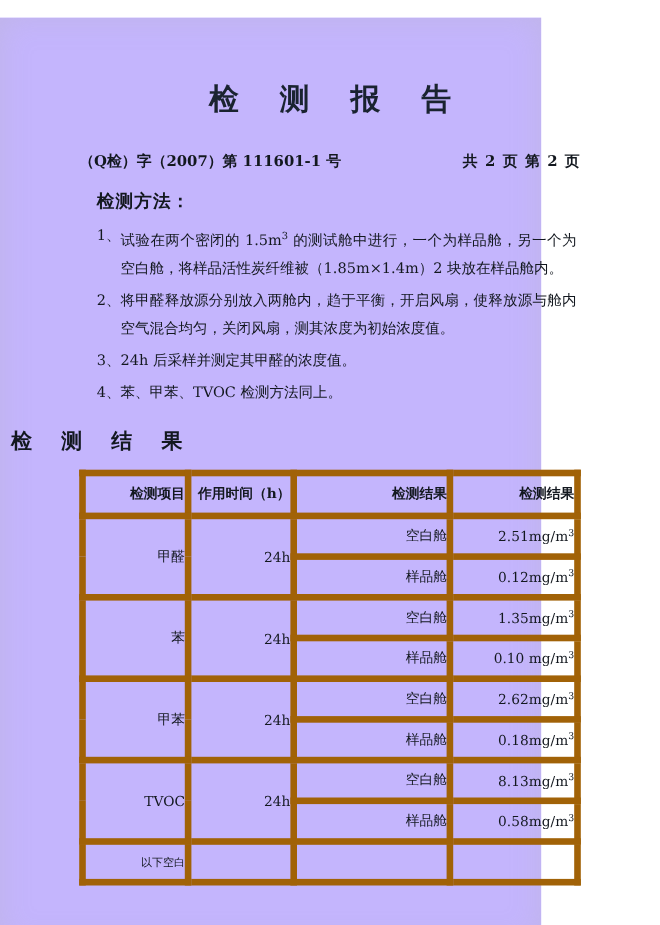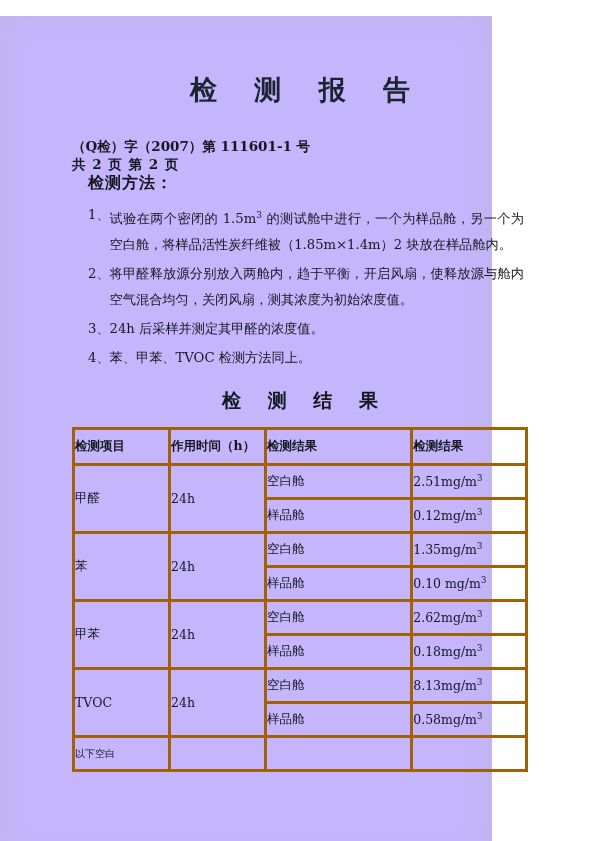--- a/index.html
+++ b/index.html
@@ -46,21 +46,20 @@
   .refline {
     position: absolute;
     top: 122px;
     left: 72px;
     width: 456px;
     font-size: 13.5px;
     font-weight: bold;
     display: flex;
     justify-content: space-between;
     align-items: baseline;
-    flex-direction: column;
   }
   .refline .pages {
     letter-spacing: 1px;
   }
   .section-head {
     position: absolute;
     top: 157px;
     left: 88px;
     font-size: 16px;
     font-weight: bold;
@@ -88,38 +87,37 @@
   }
   sup {
     font-size: 0.68em;
     vertical-align: super;
   }
   .results-title {
     position: absolute;
     top: 372px;
     left: 0;
     width: 600px;
-    text-align: center;
     font-size: 19px;
     font-weight: bold;
     letter-spacing: 10px;
     text-indent: 10px;
   }
   table.results {
     position: absolute;
     top: 411px;
     left: 72px;
     width: 456px;
     border-collapse: collapse;
     font-size: 12.5px;
   }
   table.results th,
   table.results td {
-    border: 3px solid #a16207;
-    text-align: left;
+    border: 6px solid #a16207;
+    text-align: right;
     padding: 0;
     height: 31px;
     font-weight: normal;
   }
   table.results thead th {
     font-weight: bold;
     height: 33px;
   }
   .col-item   { width: 96px; }
   .col-time   { width: 96px; }

